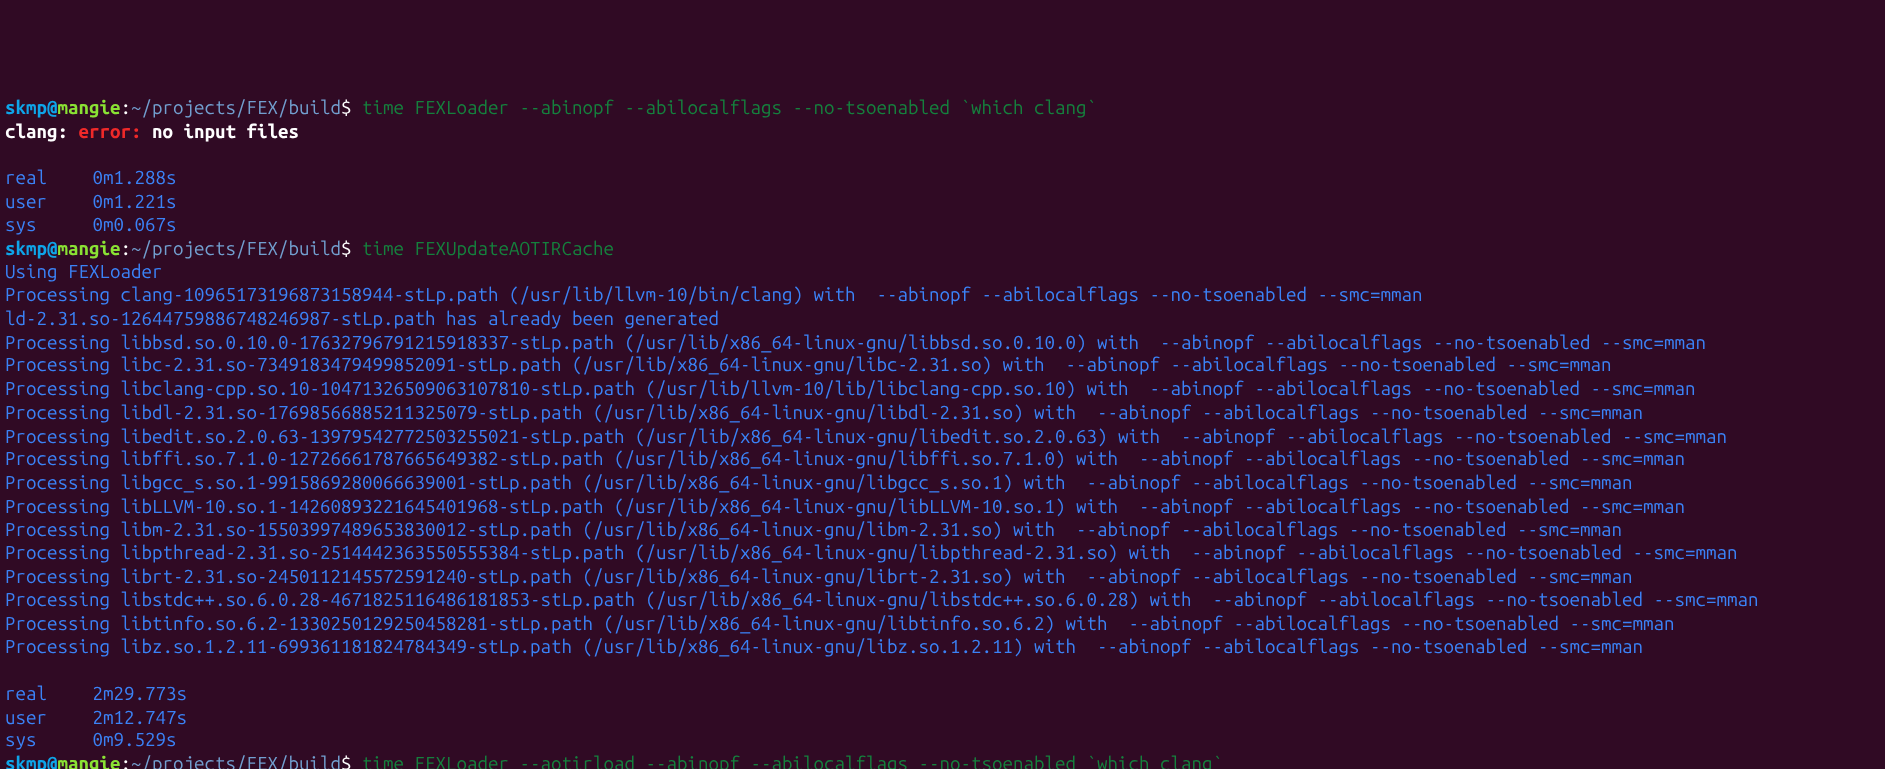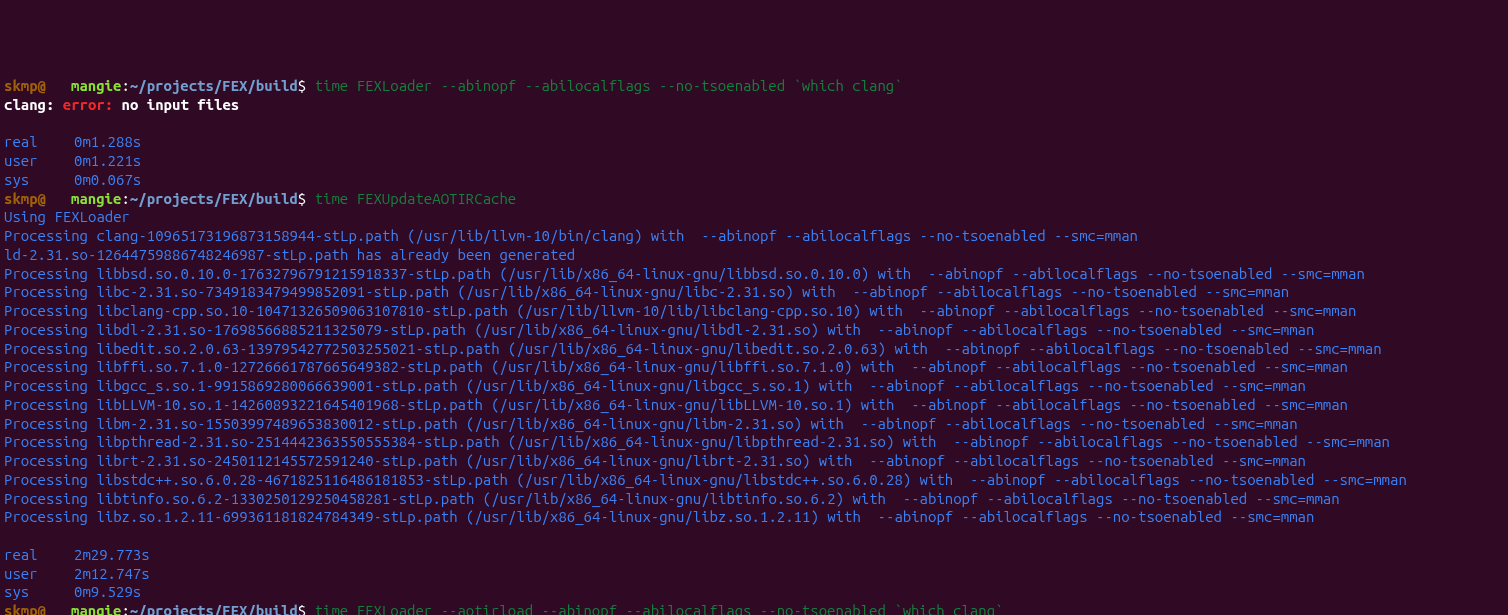--- a/index.html
+++ b/index.html
@@ -13,34 +13,33 @@
       font-family: 'Ubuntu Mono', 'DejaVu Sans Mono', 'Consolas', monospace;
       font-size: 15px;
       line-height: 1.25;
       padding: 2px 4px;
       white-space: pre;
       overflow-x: auto;
       width: 1508px;
       min-height: 615px;
     }
     .user {
-      color: #a16207;
+      color: #0ea5e9;
       font-weight: bold;
     }
     .host {
       color: #8ae234;
       font-weight: bold;
-      margin-left: 25px;
     }
     .colon {
       color: #ffffff;
     }
     .path {
       color: #729fcf;
-      font-weight: bold;
+      font-weight: normal;
     }
     .dollar {
       color: #ffffff;
     }
     .cmd {
       color: #15803d;
     }
     .output {
       color: #3b82f6;
     }

